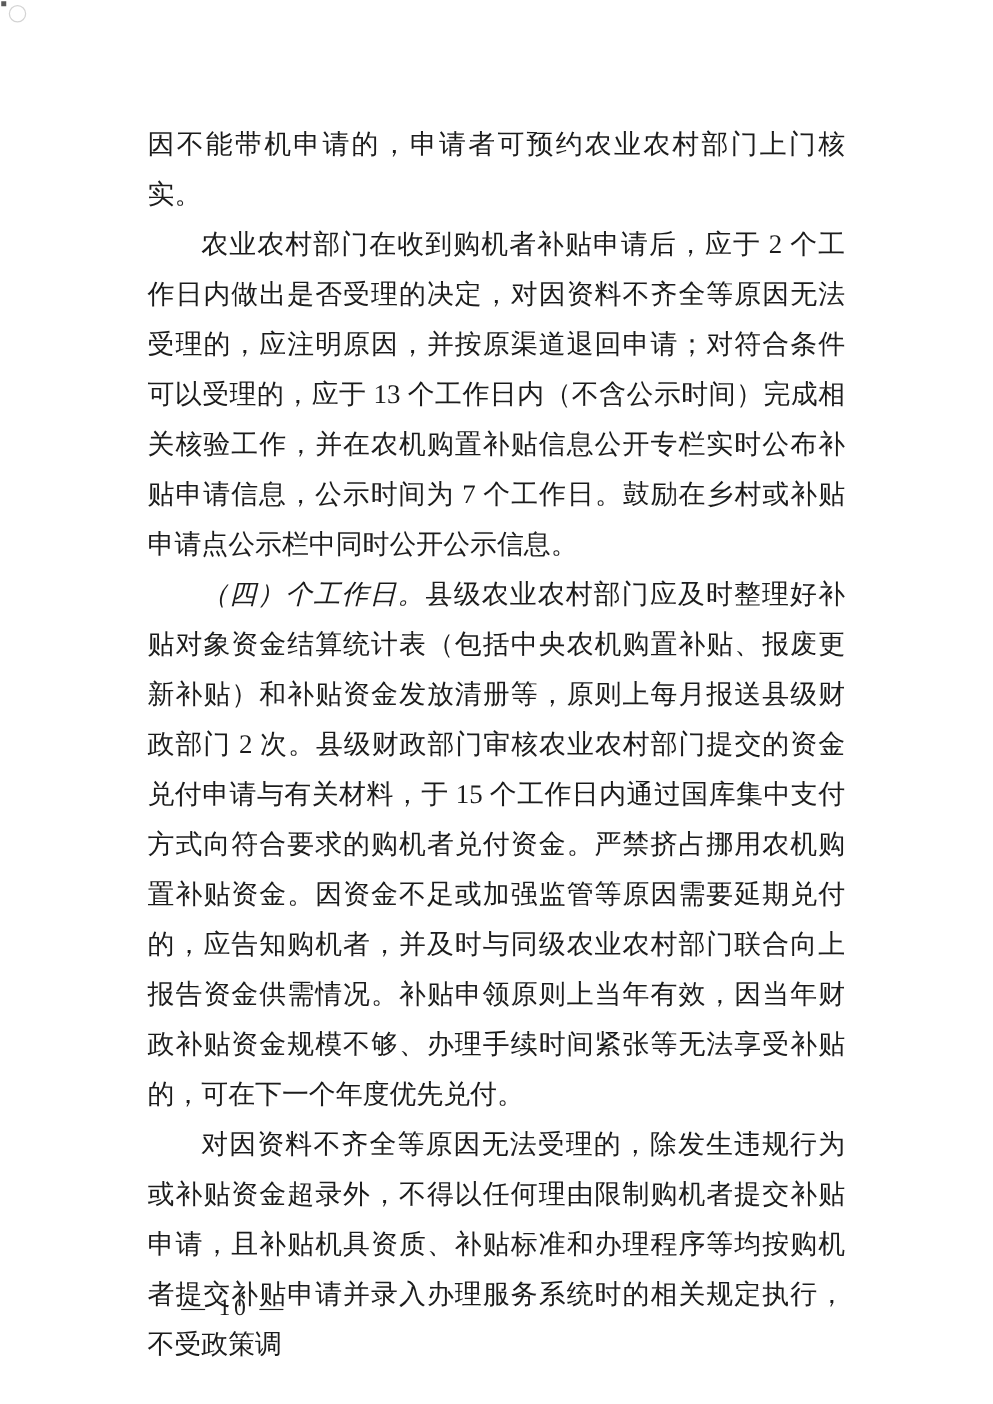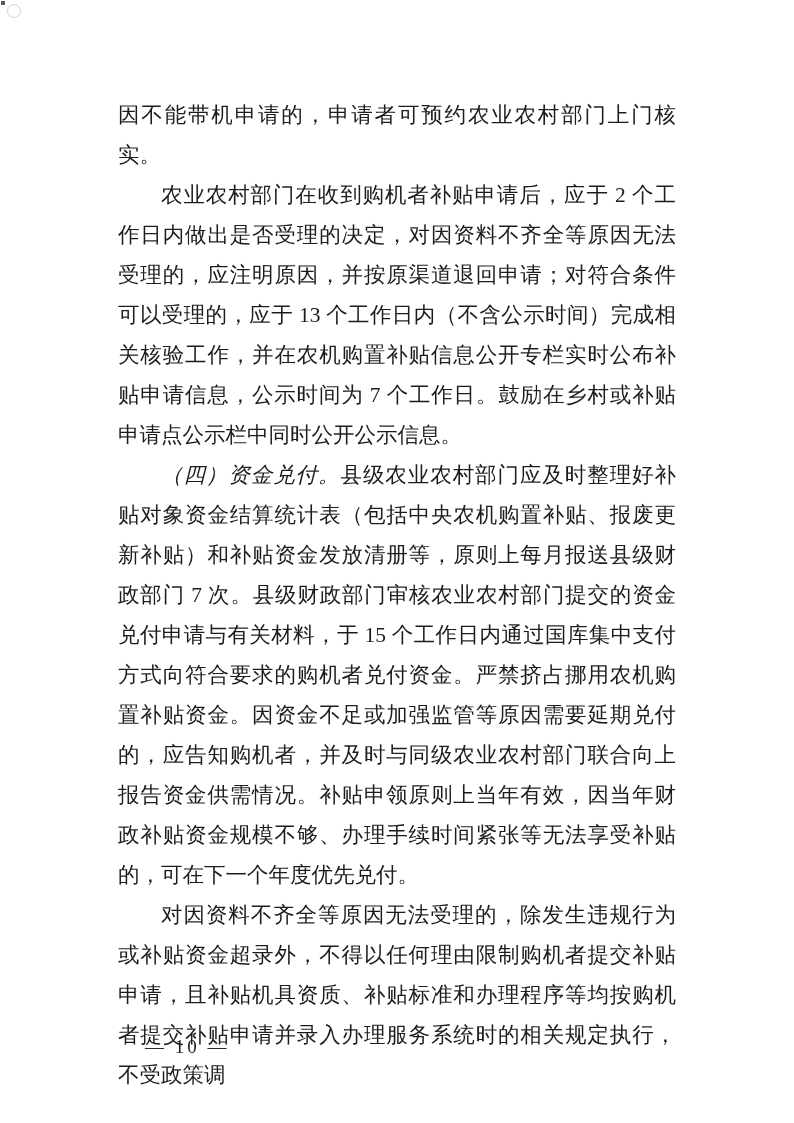--- a/index.html
+++ b/index.html
@@ -72,21 +72,21 @@
 <div class="page">
 
   <div class="scan-dot"></div>
   <div class="scan-ring"></div>
 
   <main class="doc-body">
     <p class="para">因不能带机申请的，申请者可预约农业农村部门上门核实。</p>
 
     <p class="para indent">农业农村部门在收到购机者补贴申请后，应于 2 个工作日内做出是否受理的决定，对因资料不齐全等原因无法受理的，应注明原因，并按原渠道退回申请；对符合条件可以受理的，应于 13 个工作日内（不含公示时间）完成相关核验工作，并在农机购置补贴信息公开专栏实时公布补贴申请信息，公示时间为 7 个工作日。鼓励在乡村或补贴申请点公示栏中同时公开公示信息。</p>
 
-    <p class="para indent"><span class="kai-lead">（四）资金兑付。</span><span>县级农业农村部门应及时整理好补贴对象资金结算统计表（包括中央农机购置补贴、报废更新补贴）和补贴资金发放清册等，原则上每月报送县级财政部门 7 次。县级财政部门审核农业农村部门提交的资金兑付申请与有关材料，于 15 个工作日内通过国库集中支付方式向符合要求的购机者兑付资金。严禁挤占挪用农机购置补贴资金。因资金不足或加强监管等原因需要延期兑付的，应告知购机者，并及时与同级农业农村部门联合向上报告资金供需情况。补贴申领原则上当年有效，因当年财政补贴资金规模不够、办理手续时间紧张等无法享受补贴的，可在下一个年度优先兑付。</span></p>
+    <p class="para indent"><span class="kai-lead">（四）个工作日。</span><span>县级农业农村部门应及时整理好补贴对象资金结算统计表（包括中央农机购置补贴、报废更新补贴）和补贴资金发放清册等，原则上每月报送县级财政部门 2 次。县级财政部门审核农业农村部门提交的资金兑付申请与有关材料，于 15 个工作日内通过国库集中支付方式向符合要求的购机者兑付资金。严禁挤占挪用农机购置补贴资金。因资金不足或加强监管等原因需要延期兑付的，应告知购机者，并及时与同级农业农村部门联合向上报告资金供需情况。补贴申领原则上当年有效，因当年财政补贴资金规模不够、办理手续时间紧张等无法享受补贴的，可在下一个年度优先兑付。</span></p>
 
     <p class="para indent">对因资料不齐全等原因无法受理的，除发生违规行为或补贴资金超录外，不得以任何理由限制购机者提交补贴申请，且补贴机具资质、补贴标准和办理程序等均按购机者提交补贴申请并录入办理服务系统时的相关规定执行，不受政策调</p>
   </main>
 
   <footer class="page-footer">
     <span>— 10 —</span>
   </footer>
 
 </div>
 

